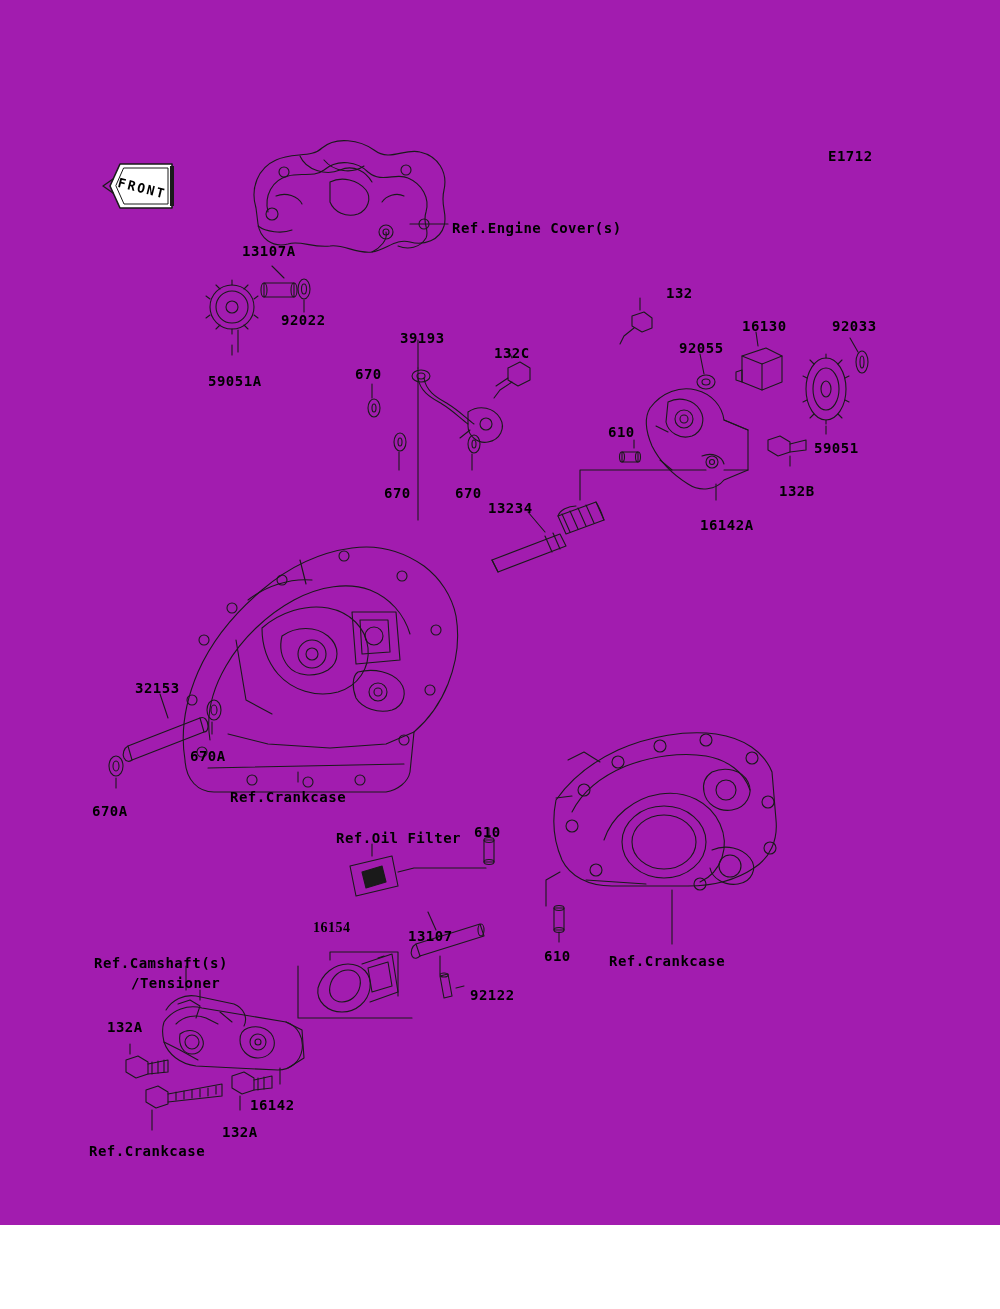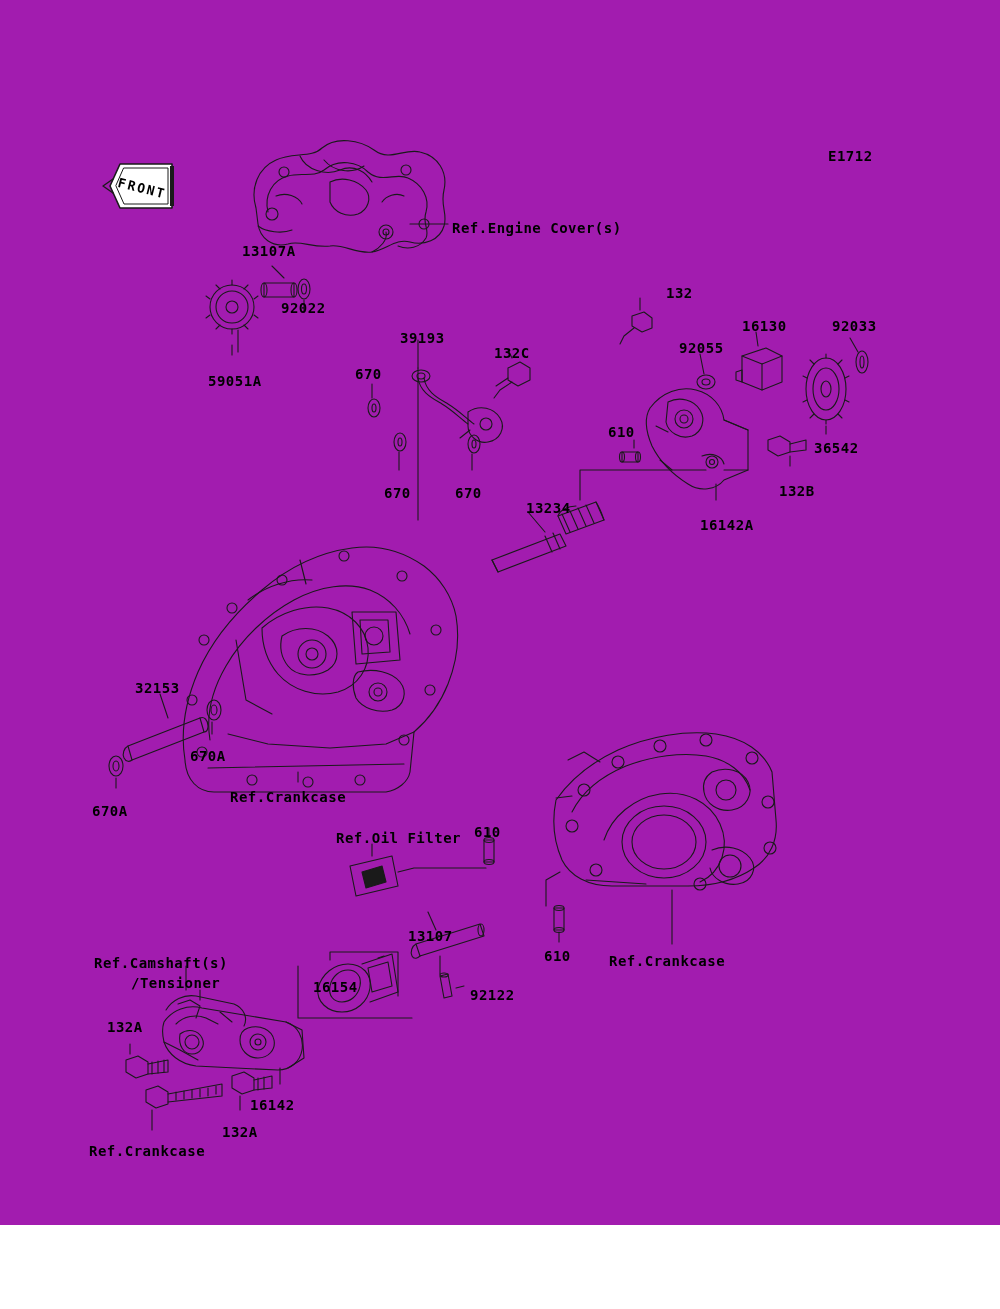--- a/index.html
+++ b/index.html
@@ -403,46 +403,46 @@
       </g>
       <path d="M200 990 L200 1000"></path>
       <path d="M186 966 L186 990"></path>
 
     </g>
   </svg>
 
   <div class="label" style="left:828px; top:148px;">E1712</div>
   <div class="label ref" style="left:452px; top:220px;">Ref.Engine Cover(s)</div>
   <div class="label" style="left:242px; top:243px;">13107A</div>
-  <div class="label" style="left:281px; top:300px;">92022</div>
+  <div class="label" style="left:281px; top:312px;">92022</div>
   <div class="label" style="left:208px; top:373px;">59051A</div>
   <div class="label" style="left:628px; top:285px;margin-left:38px;">132</div>
   <div class="label" style="left:742px; top:318px;">16130</div>
   <div class="label" style="left:832px; top:318px;">92033</div>
   <div class="label" style="left:679px; top:340px;">92055</div>
   <div class="label" style="left:400px; top:330px;">39193</div>
   <div class="label" style="left:494px; top:345px;">132C</div>
   <div class="label" style="left:355px; top:366px;">670</div>
   <div class="label" style="left:608px; top:424px;">610</div>
-  <div class="label" style="left:814px; top:440px;">36542</div>
+  <div class="label" style="left:814px; top:440px;">59051</div>
   <div class="label" style="left:384px; top:485px;">670</div>
   <div class="label" style="left:455px; top:485px;">670</div>
   <div class="label" style="left:779px; top:483px;">132B</div>
-  <div class="label" style="left:526px; top:500px;">13234</div>
+  <div class="label" style="left:488px; top:500px;">13234</div>
   <div class="label" style="left:700px; top:517px;">16142A</div>
   <div class="label" style="left:135px; top:680px;">32153</div>
   <div class="label" style="left:190px; top:748px;">670A</div>
   <div class="label" style="left:92px; top:803px;">670A</div>
   <div class="label ref" style="left:230px; top:789px;">Ref.Crankcase</div>
   <div class="label ref" style="left:300px; top:830px;margin-left:36px;">Ref.Oil Filter</div>
   <div class="label" style="left:474px; top:824px;">610</div>
   <div class="label" style="left:544px; top:948px;">610</div>
   <div class="label ref" style="left:609px; top:953px;">Ref.Crankcase</div>
   <div class="label" style="left:408px; top:928px;">13107</div>
-  <div class="label" style="left:313px; top:979px;">16154</div>
+  <div class="label" style="left:313px; top:919px;font-family:Liberation Serif, serif;">16154</div>
   <div class="label" style="left:470px; top:987px;">92122</div>
   <div class="label ref" style="left:94px; top:955px;">Ref.Camshaft(s)</div>
   <div class="label ref" style="left:131px; top:975px;text-align:center;">/Tensioner</div>
   <div class="label" style="left:107px; top:1019px;">132A</div>
   <div class="label" style="left:250px; top:1097px;">16142</div>
   <div class="label" style="left:222px; top:1124px;">132A</div>
   <div class="label ref" style="left:89px; top:1143px;">Ref.Crankcase</div>
 
   <div class="label" style="left:120px; top:175px; font-size:13px; letter-spacing:2px; transform:rotate(14deg); transform-origin:left top;">FRONT</div>
 

